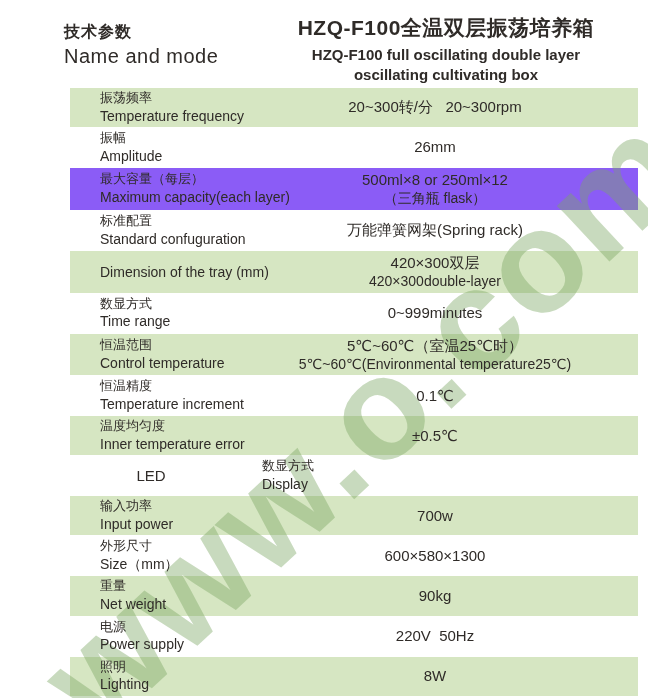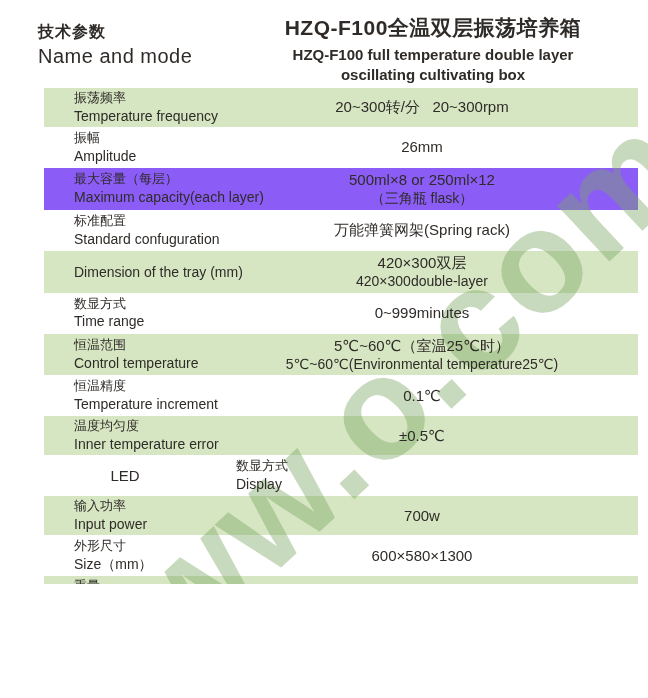--- a/index.html
+++ b/index.html
@@ -2,21 +2,21 @@
 <html><head>
 <meta charset="utf-8">
 <style>
   * { margin:0; padding:0; box-sizing:border-box; }
   html,body { background:#ffffff; }
   body {
     width:648px; height:698px; overflow:hidden; position:relative;
     font-family:"Liberation Sans","DejaVu Sans",sans-serif;
     color:#2f2b28;
   }
-  .page { position:relative; width:648px; height:584px; overflow:hidden; }
+  .page { position:relative; width:648px; height:698px; overflow:hidden;padding-left:26px; }
 
   
   .header { display:flex; height:88px; padding:14px 10px 6px 38px; }
   .header-left { width:218px; flex:none; padding-top:8px; }
   .header-left .zh-title { font-size:16px; font-weight:bold; letter-spacing:1px; }
   .header-left .en-title { font-size:20px; letter-spacing:0.5px; margin-top:2px; }
   .header-right { flex:1; text-align:center; padding-right:28px; }
   .header-right .main-title { font-size:21px; font-weight:bold; letter-spacing:0.5px; }
   .header-right .sub-title { font-size:15px; font-weight:bold; line-height:1.35; margin-top:3px; }
 
@@ -49,21 +49,21 @@
 <div class="page">
 
   <div class="header">
     <div class="header-left">
       <div class="zh-title">技术参数</div>
       <div class="en-title">Name and mode</div>
     </div>
     <div class="header-right">
       <div class="main-title">HZQ-F100全温双层振荡培养箱</div>
       <div class="sub-title">
-        <div>HZQ-F100 full temperature double layer</div>
+        <div>HZQ-F100 full oscillating double layer</div>
         <div>oscillating cultivating box</div>
       </div>
     </div>
   </div>
 
   <div class="spec-table">
 
     <div class="spec-row green" style="background: rgb(214, 230, 194);">
       <div class="cell label">
         <div class="zh">振荡频率</div>

